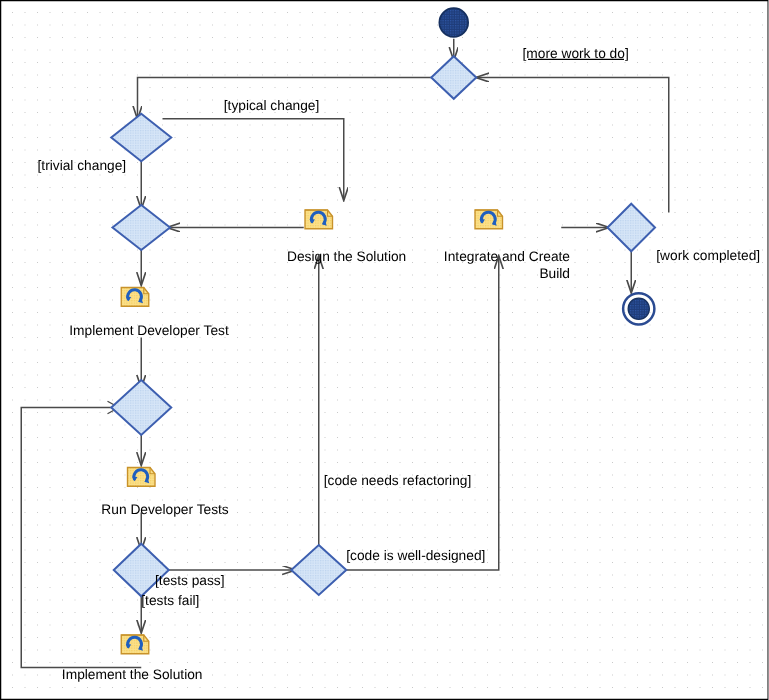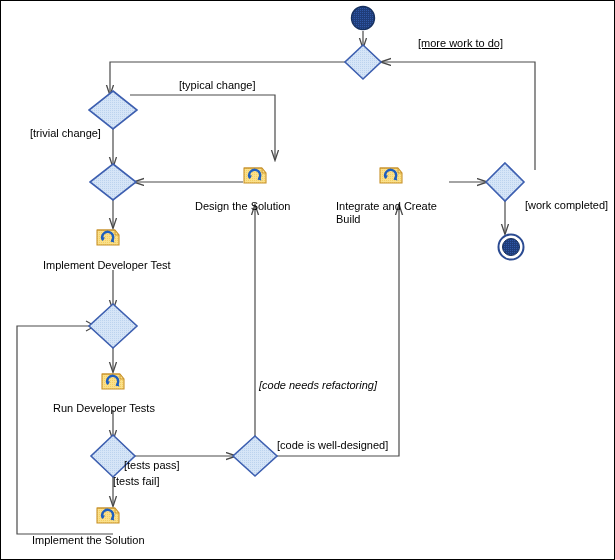--- a/index.html
+++ b/index.html
@@ -37,21 +37,21 @@
     top: 0;
     width: 615px;
     height: 560px;
     overflow: visible;
   }
   .node-label {
     position: absolute;
     font-family: "Liberation Sans", sans-serif;
     font-size: 11px;
     color: #000000;
-    text-align: left;
+    text-align: right;
     line-height: 13px;
     white-space: pre;
     pointer-events: none;
   }
   .guard-label {
     position: absolute;
     font-family: "Liberation Sans", sans-serif;
     font-size: 11px;
     color: #000000;
     white-space: nowrap;
@@ -222,20 +222,20 @@
   <div class="node-label" style="left:32px; top:534px; width:130px;">Implement the Solution</div>
 
   <div class="guard-label" style="left:418px; top:37px;text-decoration:underline;">[more work to do]</div>
 
   <div class="guard-label" style="left:179px; top:79px;">[typical change]</div>
 
   <div class="guard-label" style="left:30px; top:127px;">[trivial change]</div>
 
   <div class="guard-label" style="left:525px; top:199px;">[work completed]</div>
 
-  <div class="guard-label" style="left:259px; top:379px;font-style:italic;">[code needs refactoring]</div>
+  <div class="guard-label" style="left:259px; top:379px;">[code needs refactoring]</div>
 
   <div class="guard-label" style="left:124px; top:439px;margin-top:20px;">[tests pass]</div>
 
   <div class="guard-label" style="left:277px; top:439px;text-align:center;">[code is well-designed]</div>
 
   <div class="guard-label" style="left:113px; top:475px;">[tests fail]</div>
 </div>
 
 </body></html>

